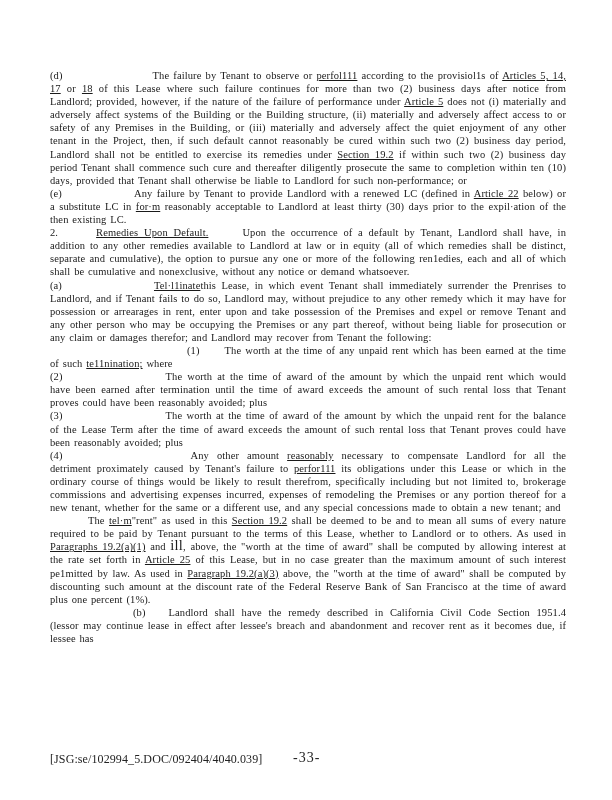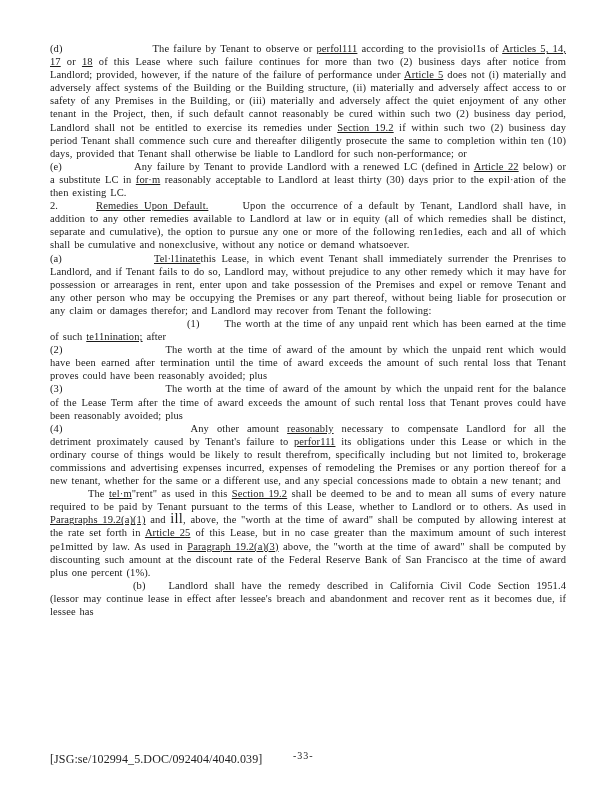--- a/index.html
+++ b/index.html
@@ -7,21 +7,21 @@
     position:relative;
     width:612px;height:800px;
     background:#ffffff;
     font-family:"Liberation Serif","DejaVu Serif",serif;
     color:#1a1a1a;
     overflow:hidden;
     -webkit-font-smoothing:antialiased;
   }
   .doc{
     position:absolute;
-    left:50px;top:42px;
+    left:50px;top:69px;
     width:516px;
     font-size:10.5px;
     line-height:13.1px;
     text-align:justify;
     letter-spacing:0.1px;
     word-spacing:1.1px;
   }
   p.para{margin:0;padding:0;}
   .u{text-decoration:underline;text-underline-offset:1px;}
   .big{
@@ -44,33 +44,33 @@
   .p4n{margin-top:8px;}
   .p5n{margin-top:5px;}
   .pterm{margin-top:12px;}
   .pb{margin-top:21px;font-family:Liberation Serif, serif;}
   .footer-ref{
     position:absolute;left:50px;top:752px;
     font-size:12px;letter-spacing:0.1px;color:#222;
   }
   .footer-page{
     position:absolute;left:293px;top:750px;
-    font-size:10px;letter-spacing:1px;color:#222;
+    font-size:14px;letter-spacing:1px;color:#222;
   }
 </style>
 </head>
 <body>
 
 <div class="page">
   <div class="doc">
       <p class="para pd"><span>(d)</span><span class="tab w90"></span><span>The failure by Tenant to observe or </span><span class="u">perfol111</span><span> according to the provisiol1s of </span><span class="u">Articles 5, 14,</span><span>  </span><span class="u">17</span><span> or </span><span class="u">18</span><span> of this Lease where such failure continues for more than two (2) business days after notice from Landlord;  provided, however, if the nature of the failure of performance under </span><span class="u">Article 5</span><span> does not (i) materially and adversely  affect systems of the Building or the Building structure, (ii) materially and adversely affect access to or safety of any Premises in the Building, or (iii) materially and adversely affect the quiet enjoyment of any other tenant in the Project, then, if such default cannot reasonably be cured within such two (2) business day period, Landlord shall not be entitled to exercise its remedies under </span><span class="u">Section 19.2</span><span> if within such two (2) business day period Tenant shall commence such cure and thereafter diligently prosecute the same to completion within ten (10) days, provided that Tenant shall otherwise be liable to Landlord for such non-performance; or</span></p>
       <p class="para pe"><span>(e)</span><span class="tab w72"></span><span>Any failure by Tenant to provide Landlord with a renewed LC (defined in </span><span class="u">Article 22</span><span>  below) or a substitute LC in </span><span class="u">for·m</span><span> reasonably acceptable to Landlord at least thirty (30) days prior to the expil·ation  of the then existing LC.</span></p>
       <p class="para p2h"><span>2.</span><span class="tab w38"></span><span class="u">Remedies Upon Default.</span><span class="tab w34"></span><span>Upon the occurrence of a default by Tenant, Landlord shall have, in addition to any other remedies available to Landlord at law or in equity (all of which remedies shall be distinct, separate and cumulative), the option to pursue any one or more of the following ren1edies, each and all of which shall be cumulative and nonexclusive, without any notice or demand whatsoever.</span></p>
       <p class="para pa"><span>(a)</span><span class="tab w92"></span><span class="u">Tel·l1inate</span><span>this Lease, in which event Tenant shall immediately surrender the Prenrises to  Landlord, and if Tenant fails to do so, Landlord may, without prejudice to any other remedy which it may have for  possession or arrearages in rent, enter upon and take possession of the Premises and expel or remove Tenant and any  other person who may be occupying the Premises or any part thereof, without being liable for prosecution or any  claim or damages therefor; and Landlord may recover from Tenant the following:</span></p>
-      <p class="para pp1"><span class="tab w137"></span><span>(1)</span><span class="tab w25"></span><span>The worth at the time of any unpaid rent which has been earned at the time of such </span><span class="u">te11nination;</span><span> after</span></p>
+      <p class="para pp1"><span class="tab w137"></span><span>(1)</span><span class="tab w25"></span><span>The worth at the time of any unpaid rent which has been earned at the time of such </span><span class="u">te11nination;</span><span> where</span></p>
       <p class="para p2n"><span>(2)</span><span class="tab w103"></span><span>The worth at the time of award of the amount by which the unpaid rent which  would have been earned after termination until the time of award exceeds the amount of such rental loss that Tenant  proves could have been reasonably avoided;  plus</span></p>
       <p class="para p3n"><span>(3)</span><span class="tab w103"></span><span>The worth at the time of award of the amount by which the unpaid rent for the  balance of the Lease Term after the time of award exceeds the amount of such rental loss that Tenant proves could  have been reasonably avoided; plus</span></p>
       <p class="para p4n"><span>(4)</span><span class="tab w128"></span><span>Any other amount </span><span class="u">reasonably</span><span> necessary to compensate Landlord for all the  detriment proximately caused by Tenant's failure to </span><span class="u">perfor111</span><span> its obligations under this Lease or which in the  ordinary course of things would be likely to result therefrom, specifically including but not limited to, brokerage  commissions and advertising expenses incurred, expenses of remodeling the Premises or any portion thereof for a  new tenant, whether for the same or a different use, and any special concessions made to obtain a new tenant; and</span></p>
       <p class="para pterm"><span class="tab w38"></span><span>The </span><span class="u">tel·m</span><span>"rent" as used in this </span><span class="u">Section 19.2</span><span> shall be deemed to be and to mean all sums of every nature required to be paid by Tenant pursuant to the terms of this Lease, whether to Landlord or  to others.   As used in </span><span class="u">Paragraphs 19.2(a)(1)</span><span> and </span><span class="big">ill</span><span>, above,  the "worth at the time of award" shall be computed by allowing interest at the rate set forth in </span><span class="u">Article 25</span><span> of this Lease, but in no case greater than the maximum amount of such interest  pe1mitted by law.   As used in </span><span class="u">Paragraph 19.2(a)(3)</span><span> above, the "worth at the time of award" shall be computed by discounting such amount at the discount rate of the Federal Reserve Bank of San Francisco at the time of award plus one percent (1%).</span></p>
       <p class="para pb"><span class="tab w83"></span><span>(b)</span><span class="tab w23"></span><span>Landlord shall have the remedy described in California Civil Code Section 1951.4  (lessor may continue lease in effect after lessee's breach and abandonment and recover rent as it becomes due, if lessee has</span></p>
     </div>
   <div class="footer-ref">[JSG:se/102994_5.DOC/092404/4040.039]</div>
   <div class="footer-page">-33-</div>
 </div>
 

